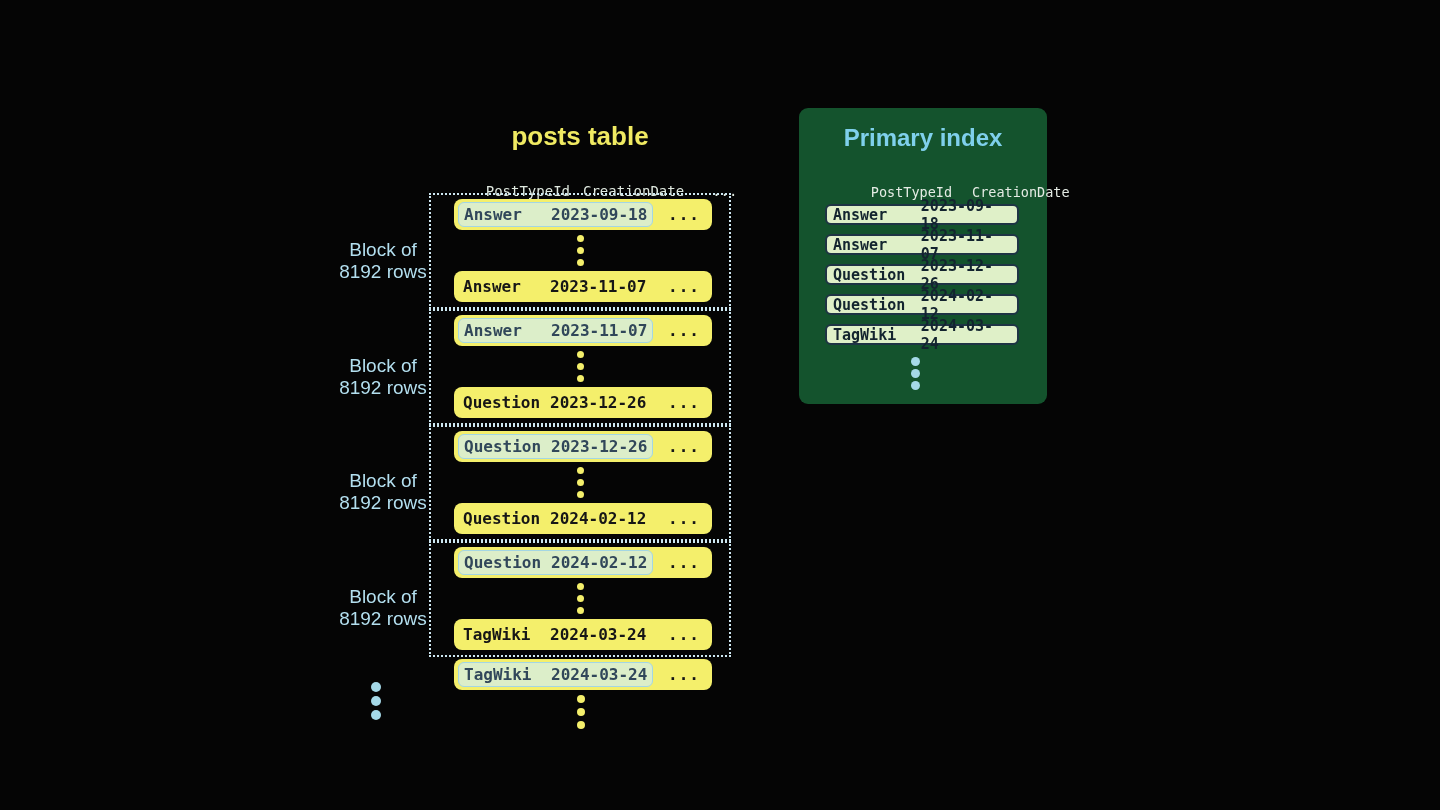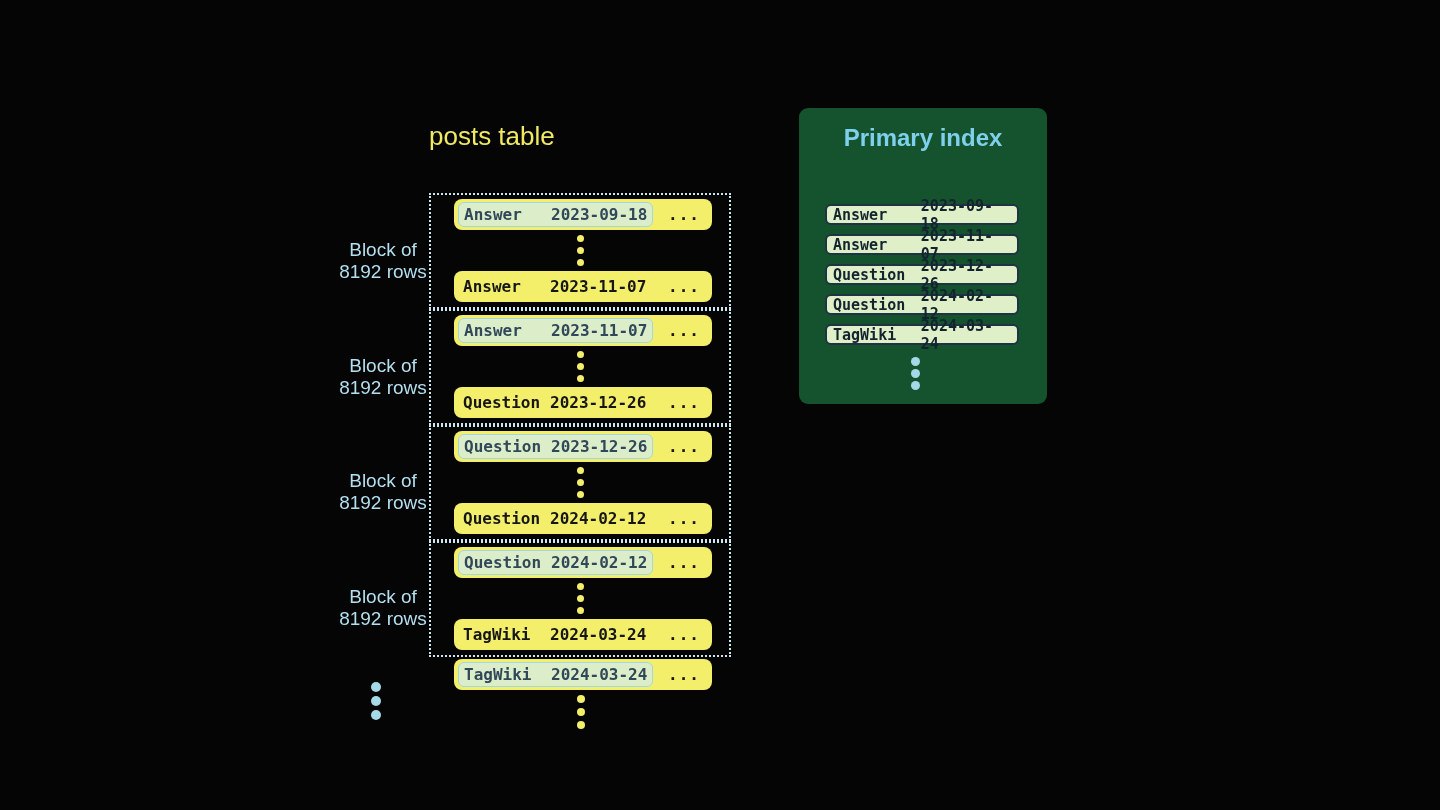--- a/index.html
+++ b/index.html
@@ -7,21 +7,21 @@
     width: 1440px; height: 810px;
     background: #050505;
     overflow: hidden;
     font-family: "Liberation Sans", sans-serif;
   }
   .canvas { position: relative; width: 1440px; height: 810px; }
 
   
   .pt-title {
     position: absolute; left: 429px; top: 121px; width: 302px;
-    font-size: 26px; font-weight: normal; color: #f0ea62;
+    text-align: center; font-size: 26px; font-weight: bold; color: #f0ea62;
   }
   .pt-header {
     position: absolute; left: 452px; top: 167px;
     font-family: "DejaVu Sans Mono", monospace; font-size: 14px; color: #dfe8df;
     white-space: pre;
   }
   .pt-header .h2 { margin-left: 13px; }
   .pt-header .h3 { margin-left: 28px; }
 
   .block {
@@ -94,20 +94,23 @@
   .vdots.panel-dots { position: absolute; left: 112px; top: 249px; gap: 3px; }
   .vdots.panel-dots .dot { width: 9px; height: 9px; background: #a5d9e8; }
 </style>
 </head>
 <body>
 
 <div class="canvas">
 
   <div class="pt-title">posts table</div>
 
+  <div class="pt-header">
+    <span class="h1">PostTypeId</span><span class="h2">CreationDate</span><span class="h3">...</span>
+  </div>
 
   <div class="block" style="top:193px">
     <div class="trow hl">
       <span class="hlbox">
         <span class="type">Answer</span>
         <span class="date">2023-09-18</span>
       </span>
       <span class="more">...</span>
     </div>
     <div class="vdots">
@@ -214,20 +217,23 @@
     </div>
 
   <div class="vdots blue-left">
       <i class="dot"></i>
       <i class="dot"></i>
       <i class="dot"></i>
     </div>
 
   <div class="panel">
     <div class="panel-title">Primary index</div>
+    <div class="panel-header">
+      <span class="h1">PostTypeId</span><span class="h2">CreationDate</span>
+    </div>
     <div class="irows">
       <div class="irow">
         <span class="type">Answer</span>
         <span class="date">2023-09-18</span>
       </div>
       <div class="irow">
         <span class="type">Answer</span>
         <span class="date">2023-11-07</span>
       </div>
       <div class="irow">

